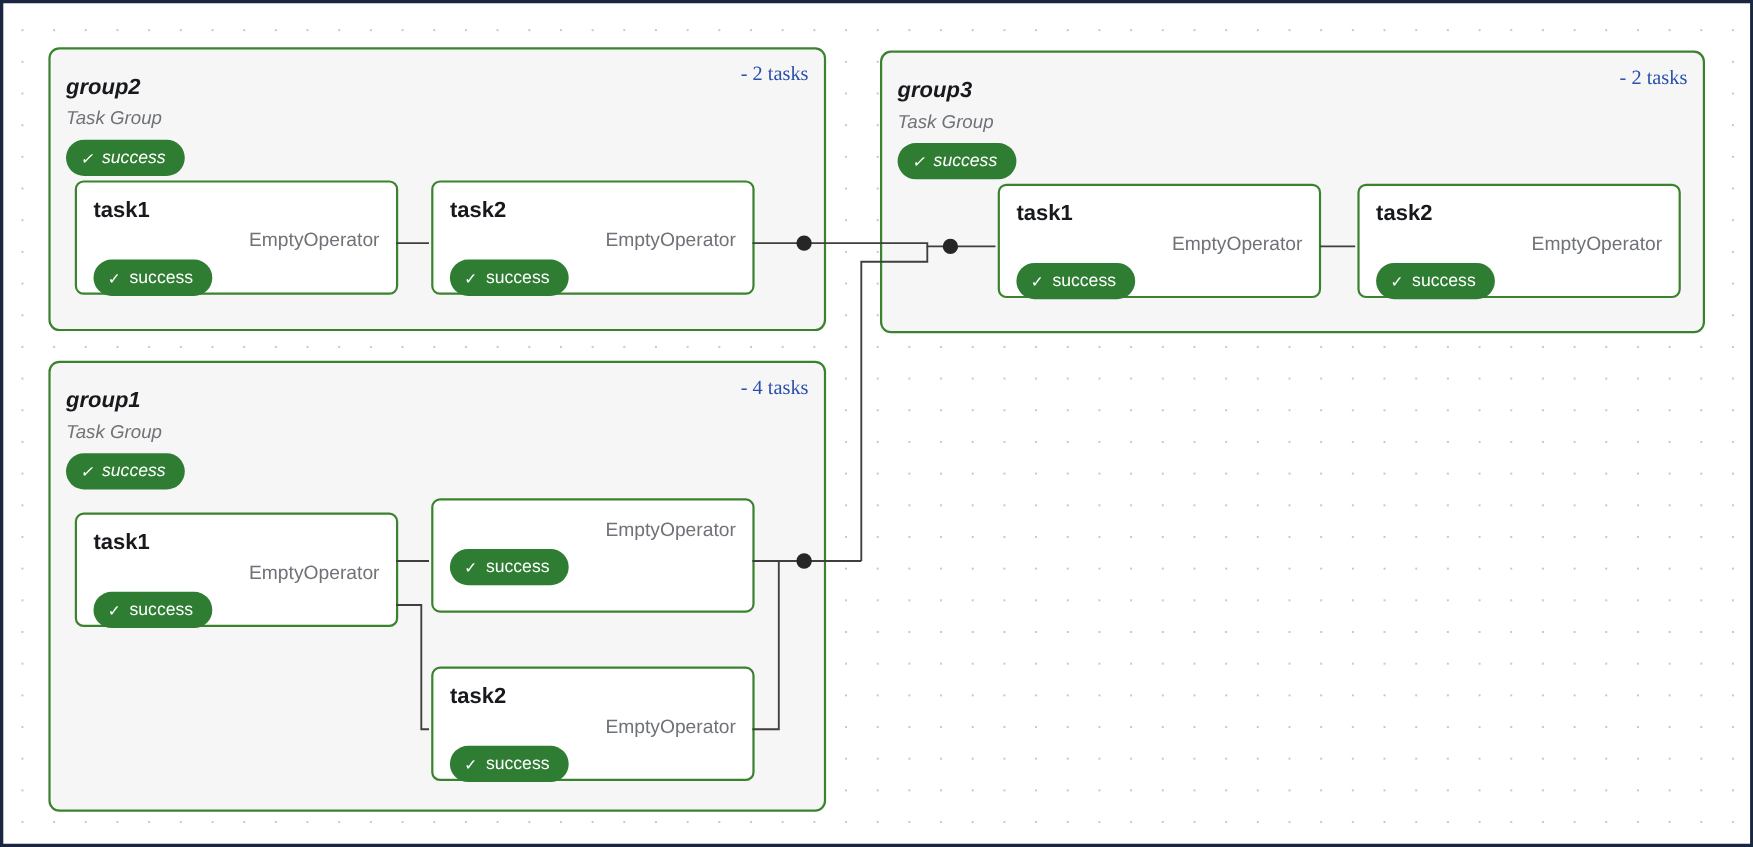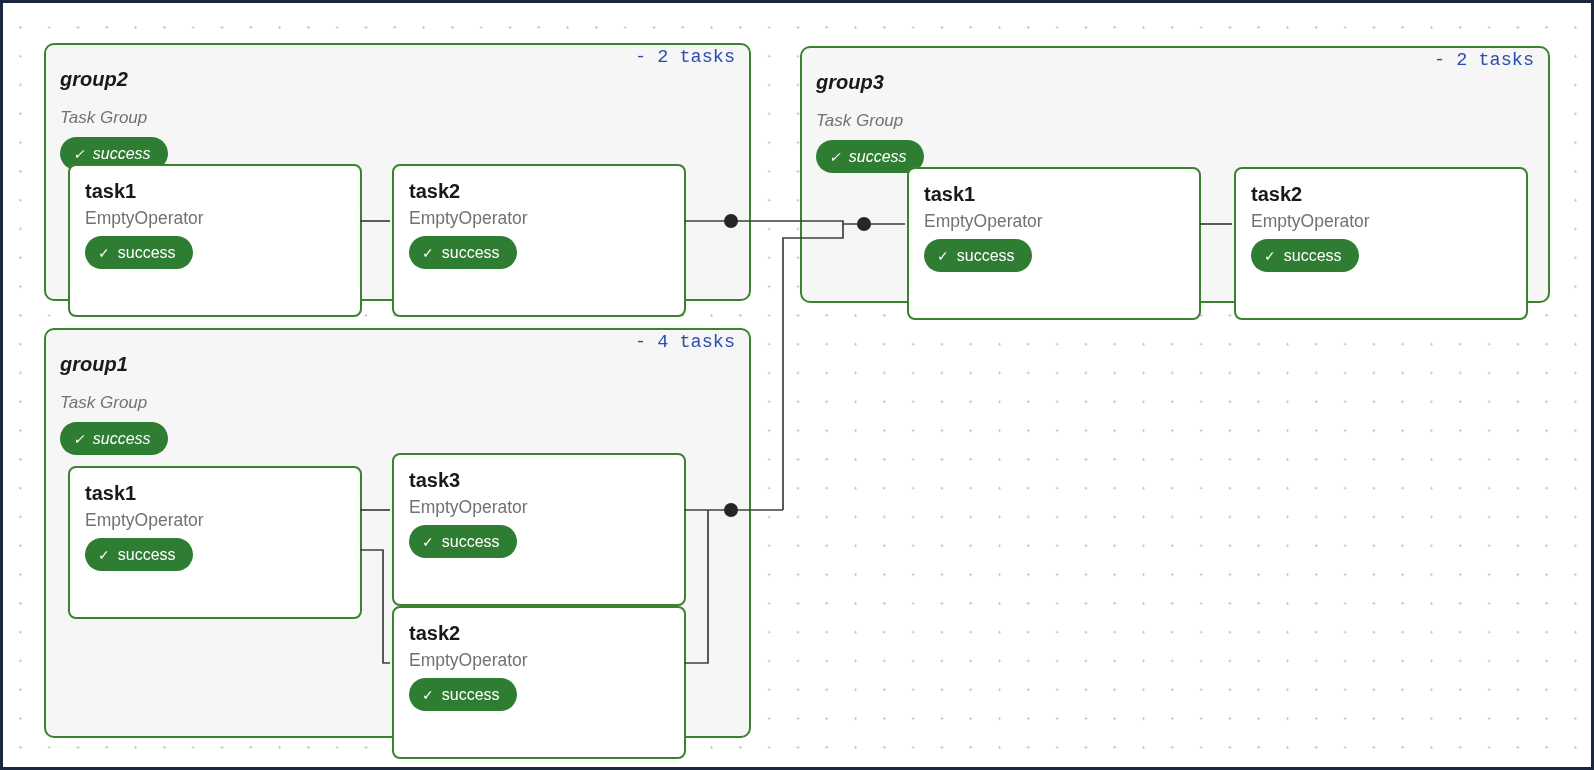--- a/index.html
+++ b/index.html
@@ -14,38 +14,38 @@
   }
   .group {
     position:absolute; background:#f6f6f6; border:2.5px solid #3b822e;
     border-radius:10px; z-index:1;
   }
   .g2 { left:44px;  top:43px;  width:707px; height:258px; }
   .g3 { left:800px; top:46px;  width:750px; height:257px;padding-left:13px; }
   .g1 { left:44px;  top:328px; width:707px; height:410px; }
   .g-head { position:absolute; left:14px; top:22px;font-style:italic; }
   .g-title { font-size:20px; font-weight:700; color:#17191c; line-height:24px; }
-  .g-sub { font-size:17px; color:#6f7277; line-height:22px; margin-top:16px; }
+  .g-sub { font-size:17px; color:#6f7277; line-height:22px; margin-top:6px; }
   .badge {
     display:inline-flex; align-items:center; gap:8px; margin-top:8px;
     background:#2f7d33; color:#ffffff; border-radius:17px;
     padding:0 17px 0 13px; height:33px; font-size:16px; width:max-content;
   }
   .check { font-size:14px; line-height:1; }
   .toggle {
-    position:absolute; top:1px; right:14px; background:none; border:none;
-    color:#2b4fad; font-size:18.5px; font-family:Liberation Mono, monospace;
+    position:absolute; top:11px; right:14px; background:none; border:none;
+    color:#2b4fad; font-size:18.5px; font-family:Liberation Serif, serif;
     cursor:pointer; line-height:24px;
   }
   .task {
-    position:absolute; width:294px; height:153px; background:#ffffff;
+    position:absolute; width:294px; height:104px; background:#ffffff;
     border:2px solid #3b822e; border-radius:8px; padding:12px 15px 0 15px;
   }
   .t-title { font-size:20px; font-weight:700; color:#17191c; line-height:26px; }
-  .t-sub { font-size:17.5px; color:#6f7277; line-height:22px; margin-top:3px; }
+  .t-sub { font-size:17.5px; color:#6f7277; line-height:22px; margin-top:3px;text-align:right; }
   .task .badge { margin-top:7px; }
   .g2 .t-a { left:22px;  top:119px; }
   .g2 .t-b { left:346px; top:119px; }
   .g3 .t-a { left:105px; top:119px; }
   .g3 .t-b { left:432px; top:119px; }
   .g1 .t-a { left:22px;  top:136px; }
   .g1 .t-c { left:346px; top:123px; }
   .g1 .t-b { left:346px; top:276px; }
   svg.edges { position:absolute; left:0; top:0; z-index:2; pointer-events:none; }
   svg.edges path { stroke:#3f3f3f; stroke-width:1.7; fill:none; }
@@ -124,21 +124,20 @@
     <button class="toggle">- 4 tasks</button>
     <div class="task t-a">
       <div class="t-title">task1</div>
       <div class="t-sub">EmptyOperator</div>
       <div class="badge">
         <span class="check">✓</span>
         <span>success</span>
       </div>
     </div>
     <div class="task t-c">
-      <div class="t-title">task3</div>
       <div class="t-sub">EmptyOperator</div>
       <div class="badge">
         <span class="check">✓</span>
         <span>success</span>
       </div>
     </div>
     <div class="task t-b">
       <div class="t-title">task2</div>
       <div class="t-sub">EmptyOperator</div>
       <div class="badge">

